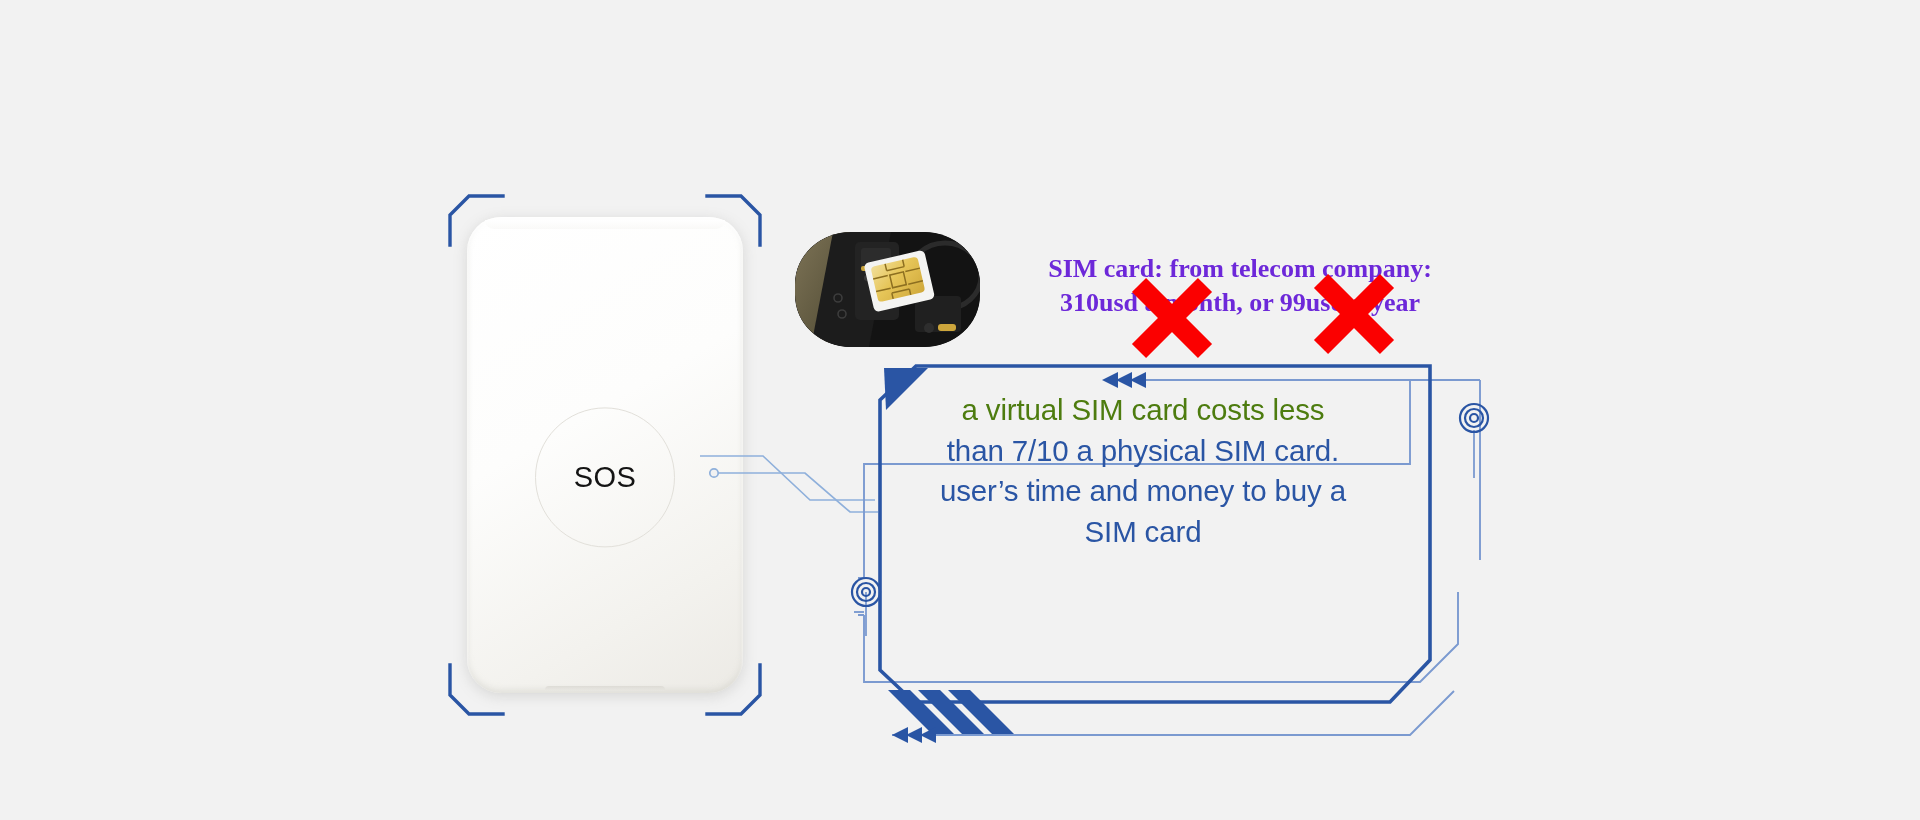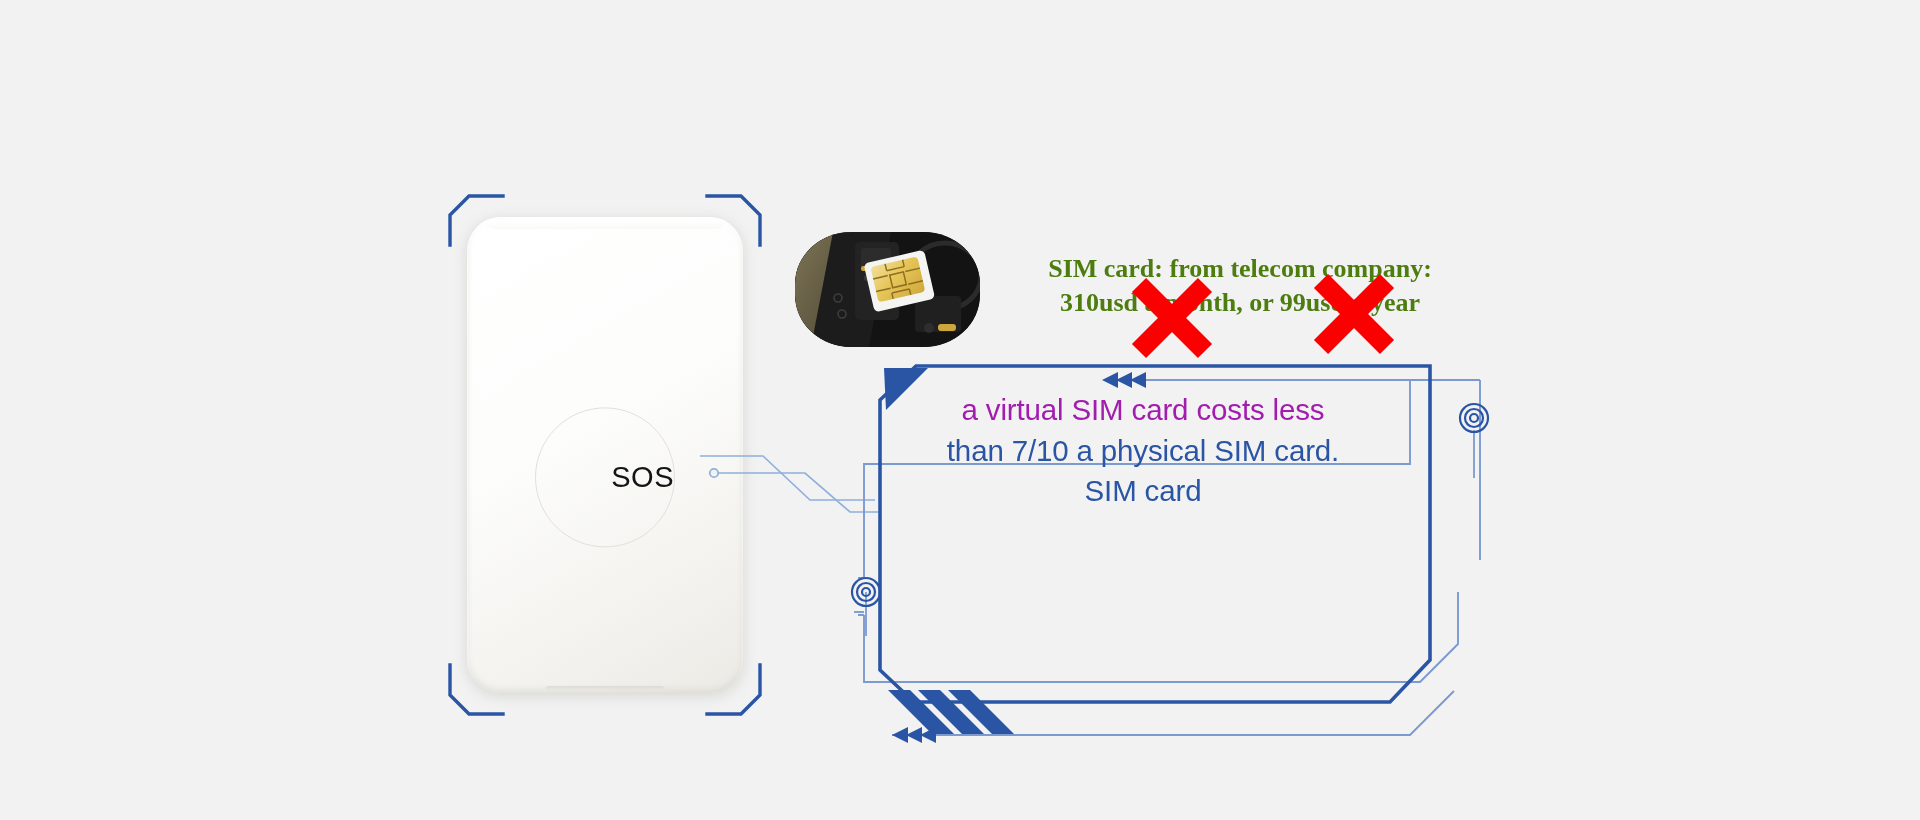--- a/index.html
+++ b/index.html
@@ -52,21 +52,21 @@
     border-radius: 4px 4px 0 0;
     background: linear-gradient(180deg,rgba(218,216,210,.85),rgba(240,239,235,.2));
   }
   #sos-ring {
     position: absolute;
     left: 50%; top: 50%;
     transform: translate(-50%,-34%);
     width: 140px; height: 140px;
     border-radius: 50%;
     border: 1px solid #e2e0da;
-    display: flex; align-items: center; justify-content: flex-end;
+    display: flex; align-items: center; justify-content: center;
   }
   #sos-label {
     font-size: 29px;
     letter-spacing: .5px;
     color: #141414;
     font-family: "Liberation Sans", sans-serif;
   }
   .corner-bracket { position: absolute; }
   .corner-bracket svg { display: block; overflow: visible; }
 
@@ -85,21 +85,21 @@
   #headline {
     position: absolute;
     left: 1000px;
     top: 252px;
     width: 480px;
     text-align: center;
     font-family: "Liberation Serif", serif;
     font-weight: bold;
     font-size: 26px;
     line-height: 1.31;
-    color: #4d7c0f;
+    color: #6d28d9;
   }
   #headline .ln { display: block; white-space: nowrap; }
 
   .red-x { position: absolute; }
   .red-x svg { display: block; }
 
   
   #tech-frame {
     position: absolute;
     left: 850px; top: 360px;
@@ -113,21 +113,21 @@
     top: 30px;
     width: 530px;
     font-family: "Liberation Sans", sans-serif;
     font-size: 29.5px;
     line-height: 40.5px;
     color: #2a55a4;
     text-align: center;
     letter-spacing: -.15px;
   }
   #quote-text .l { display: block; white-space: nowrap; }
-  #quote-text .l.faded { color: #a21caf; }
+  #quote-text .l.faded { color: #4d7c0f; }
 
   
   #connector { position: absolute; left: 700px; top: 440px; }
   #connector svg { display:block; }
 </style>
 </head>
 <body>
 
 <div id="stage">
 
@@ -287,17 +287,18 @@
           <path d="M42 375 L58 367 V383 Z"></path>
           <path d="M56 375 L72 367 V383 Z"></path>
           <path d="M70 375 L86 367 V383 Z"></path>
         </g>
       </g>
     </svg>
 
     <div id="quote-text">
       <span class="l faded">a virtual SIM card costs less</span>
       <span class="l">than 7/10 a physical SIM card.</span>
+      <span class="l">user’s time and money to  buy a</span>
       <span class="l">SIM card</span>
     </div>
   </div>
 
 </div>
 
 </body></html>

